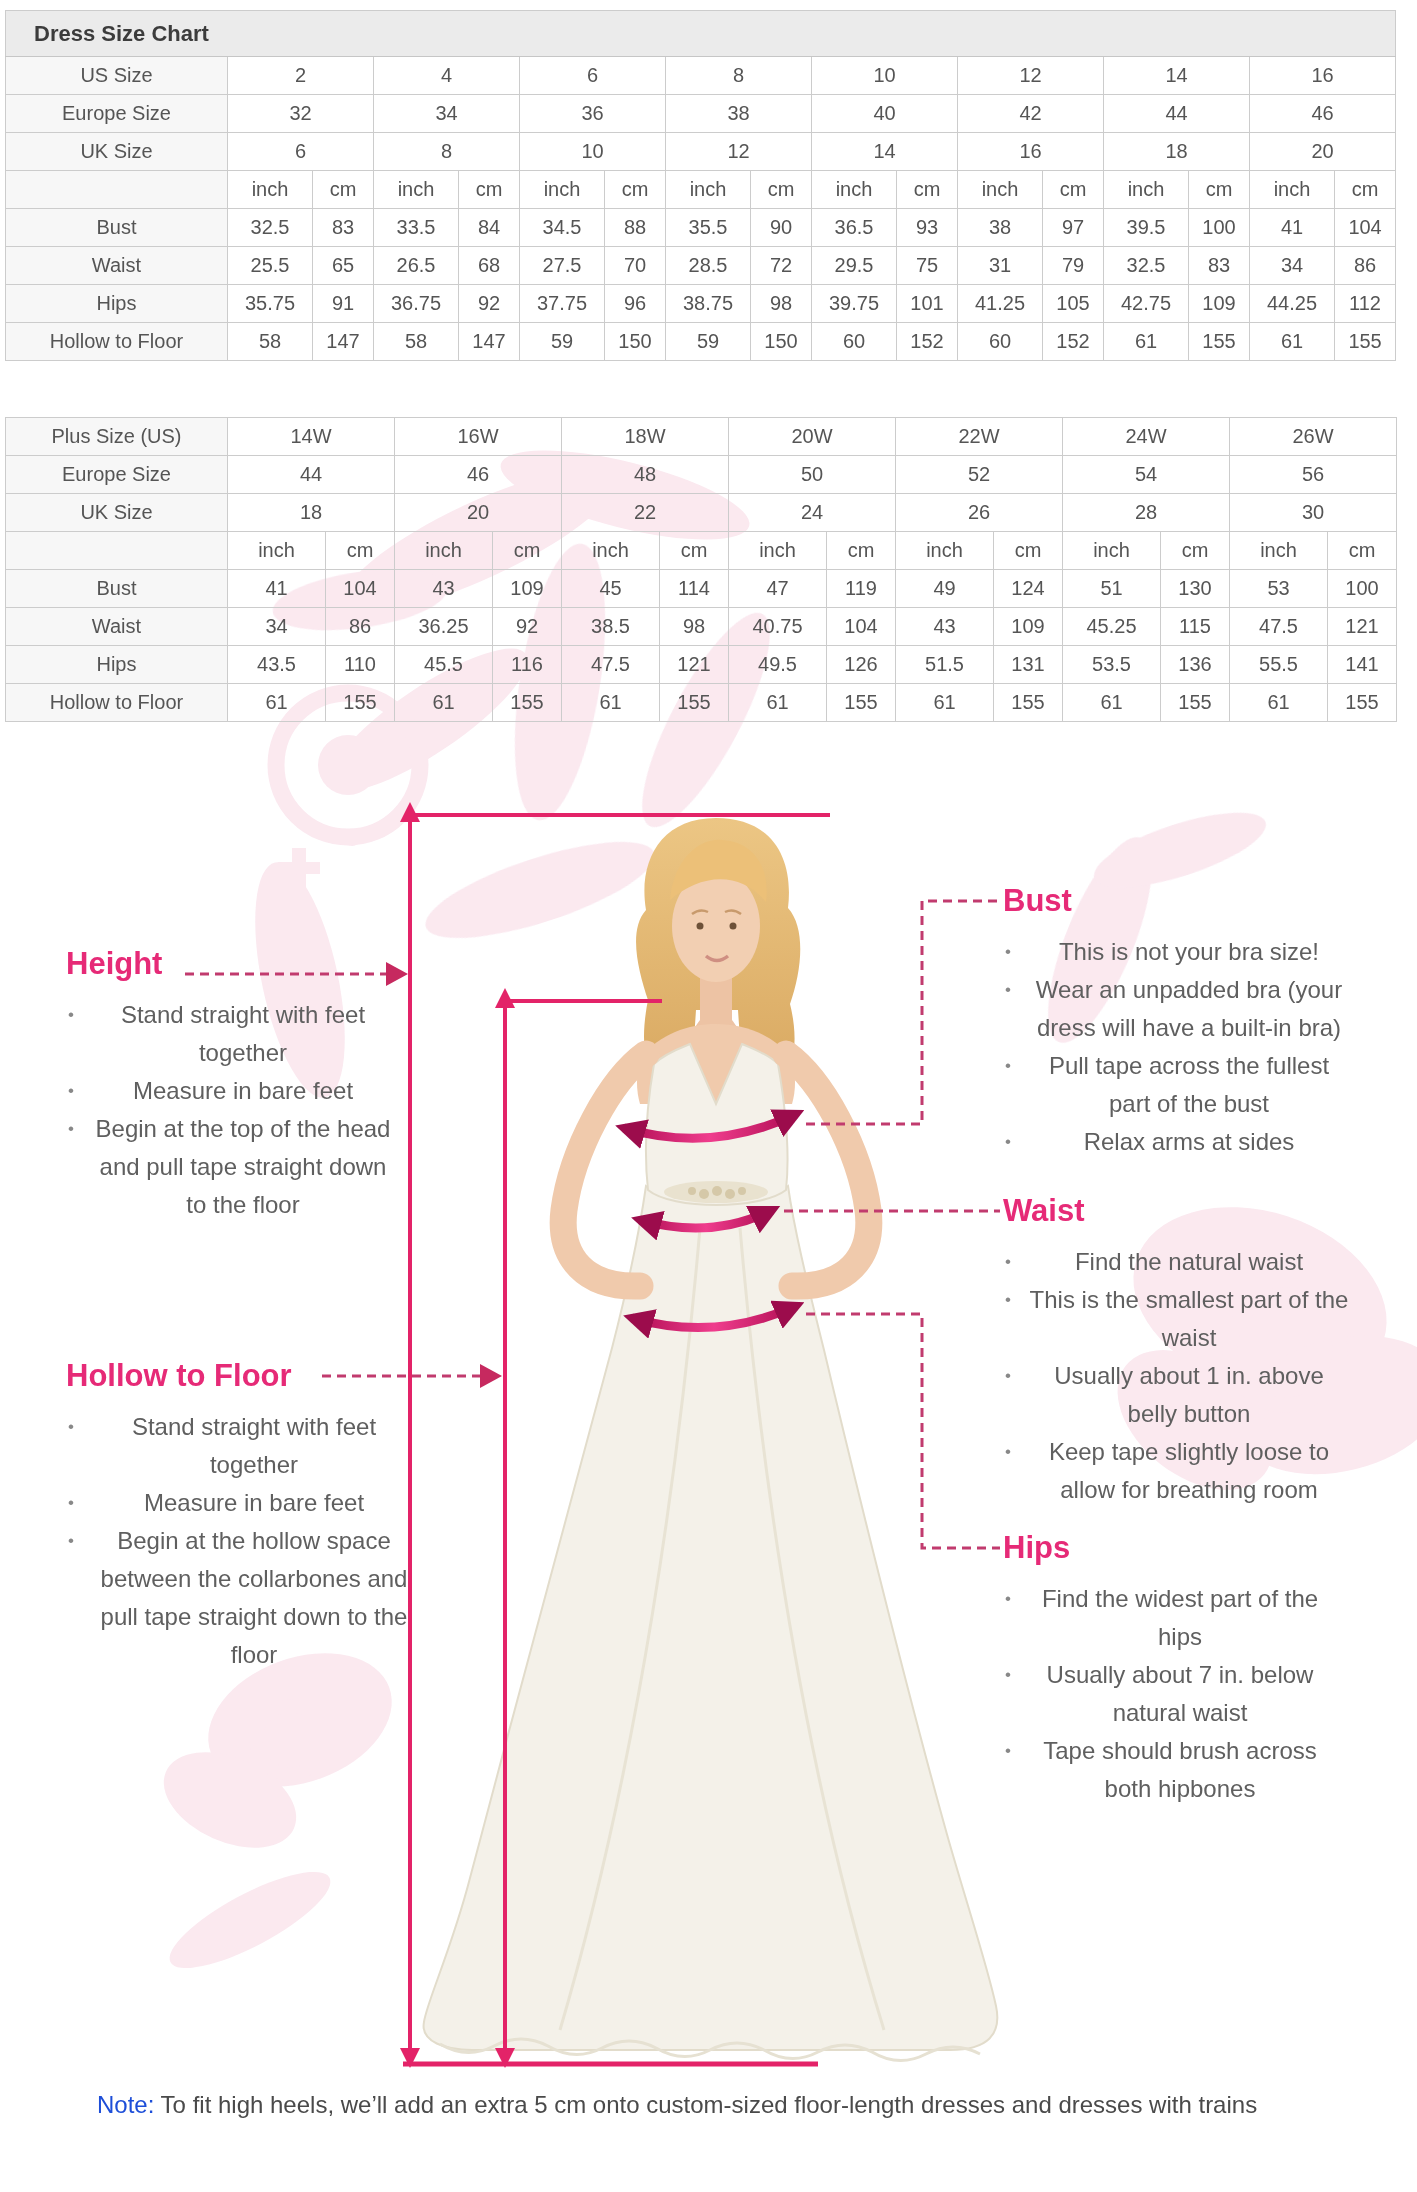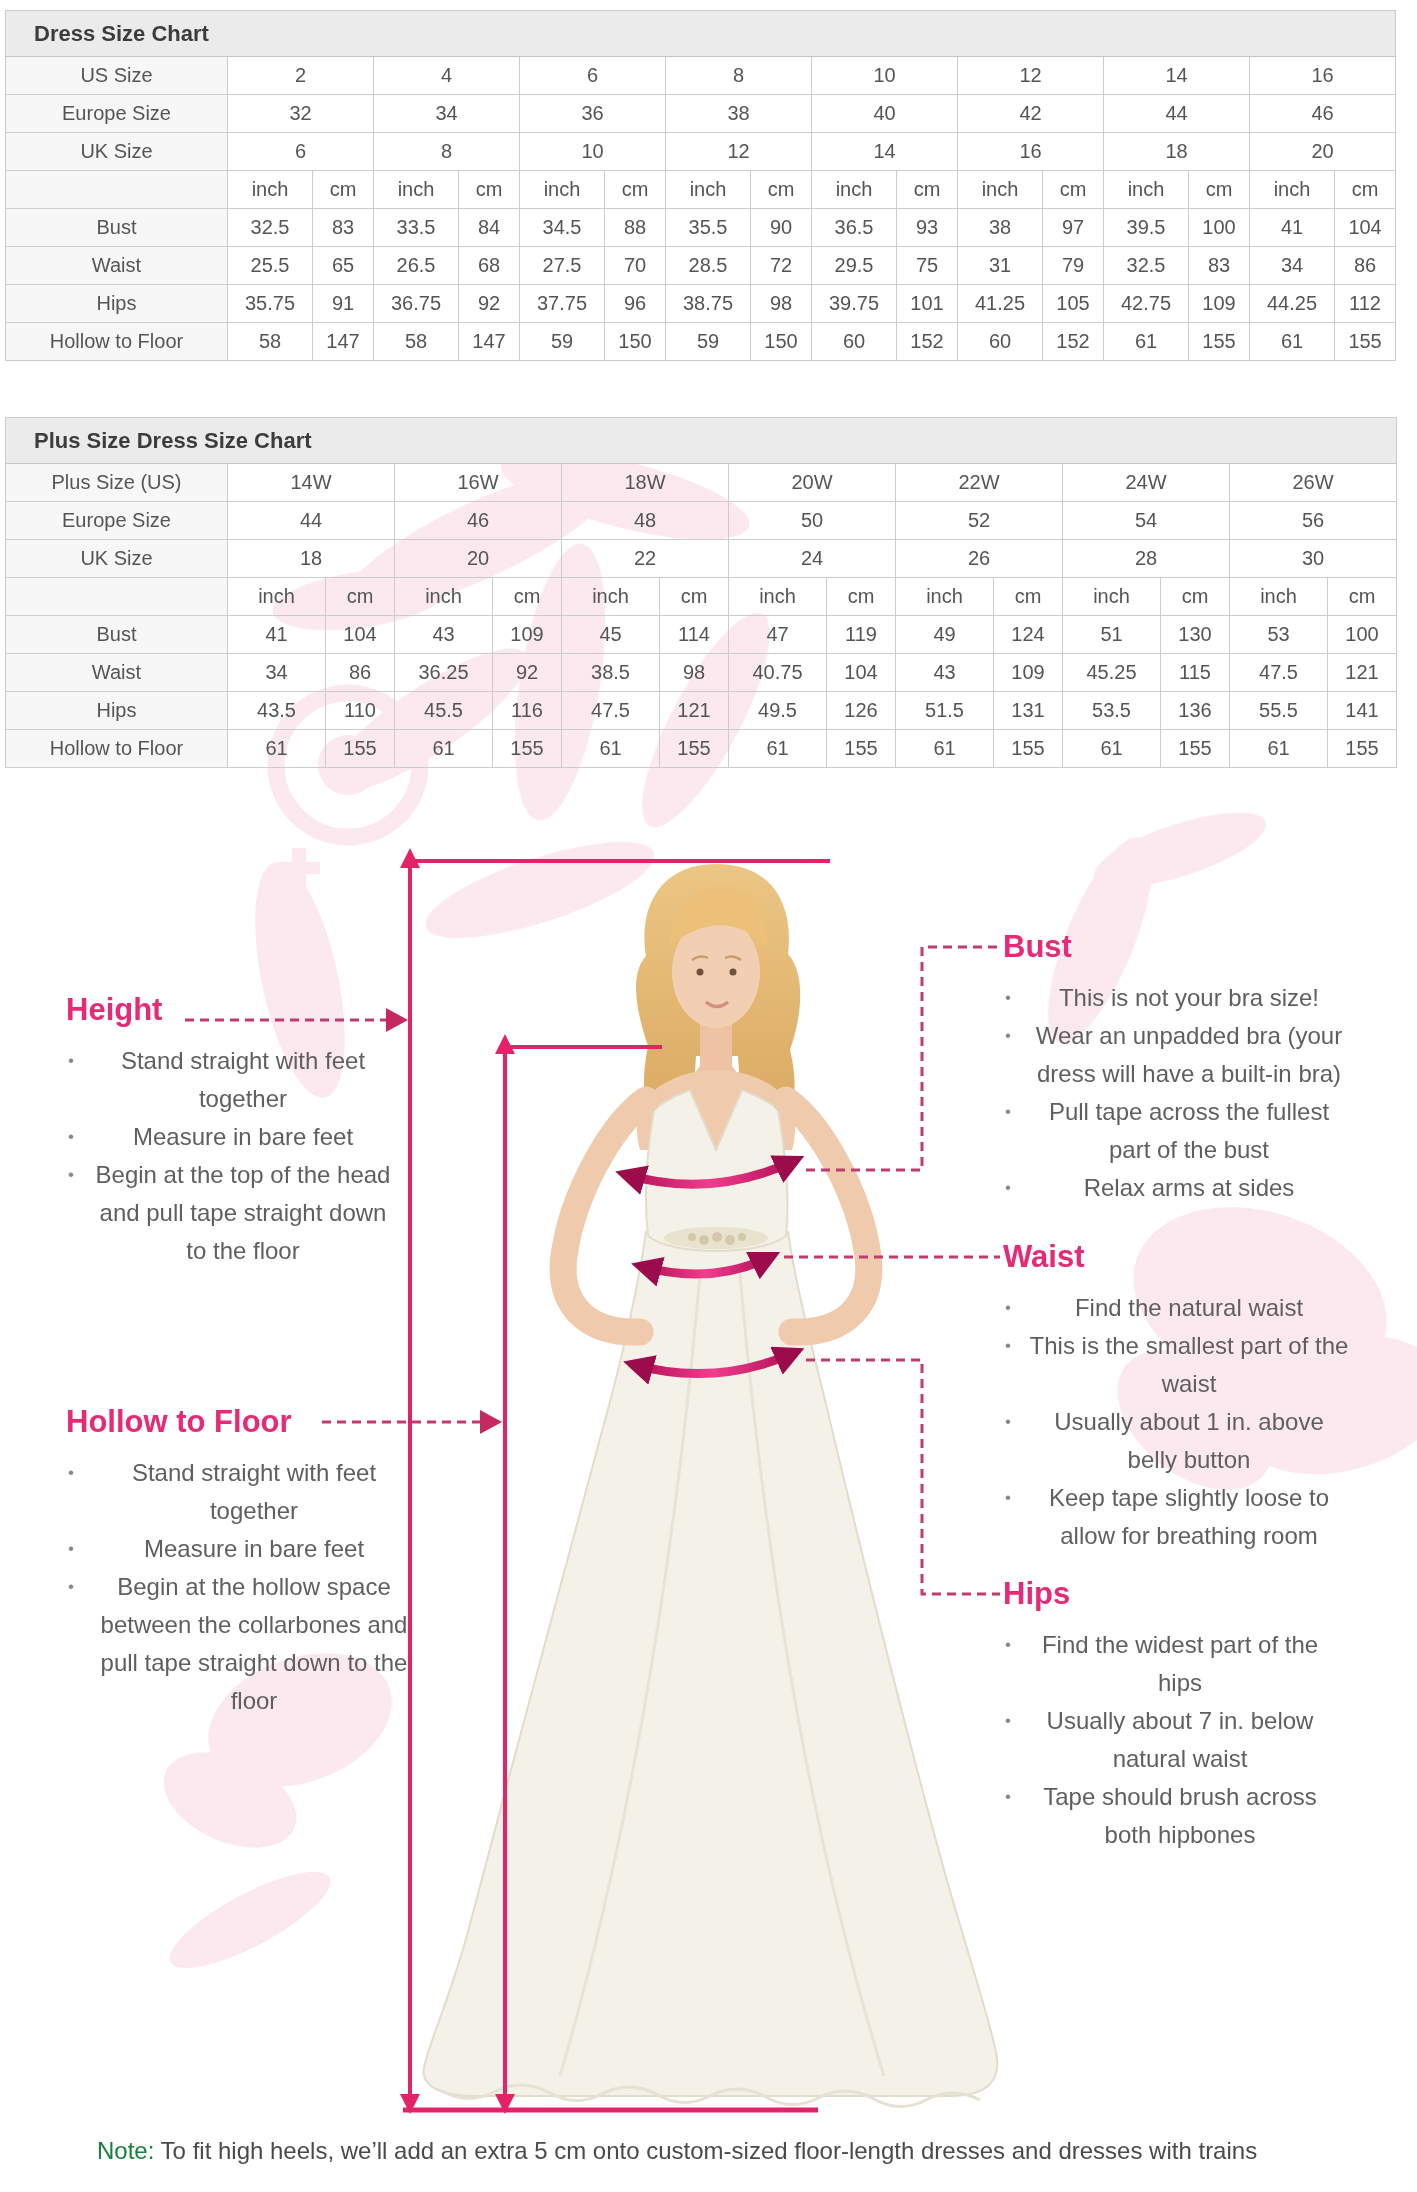--- a/index.html
+++ b/index.html
@@ -38,21 +38,21 @@
   .g-list li{position:relative;padding-left:24px;}
   .g-list li::before{content:"\2022";position:absolute;left:2px;top:0;color:#888888;font-size:17px;line-height:38px;}
   #g-height{left:66px;top:188px;width:330px;}
   #g-hollow{left:66px;top:600px;width:352px;}
   #g-bust{left:1003px;top:125px;width:348px;}
   #g-waist{left:1003px;top:435px;width:348px;}
   #g-hips{left:1003px;top:772px;width:330px;}
 
   
   .note{position:relative;z-index:2;margin:10px 0 0 97px;font-size:24px;color:#4a4a4a;line-height:34px;}
-  .note .note-label{color:#15803d;}
+  .note .note-label{color:#1d4ed8;}
 </style>
 </head>
 <body>
 
 <svg id="watermark" width="1417" height="1700" viewBox="0 0 1417 1700">
   <g fill="#f8dbe6" opacity="0.62">
     <path d="M292,428 h14 v14 h14 v12 h-14 v14 h-14 v-14 h-14 v-12 h14 z"></path>
     <circle cx="352" cy="418" r="8"></circle>
     <ellipse cx="480" cy="120" rx="150" ry="38" transform="rotate(-25 480 120)"></ellipse>
     <ellipse cx="625" cy="75" rx="128" ry="33" transform="rotate(14 625 75)"></ellipse>
@@ -244,23 +244,20 @@
       <col style="width: 98px;">
       <col style="width: 69px;">
       <col style="width: 98px;">
       <col style="width: 69px;">
       <col style="width: 98px;">
       <col style="width: 69px;">
       <col style="width: 98px;">
       <col style="width: 69px;">
     </colgroup>
     <tbody>
-      <tr>
-        <td class="t-title" colspan="15">Plus Size Dress Size Chart</td>
-      </tr>
       <tr>
         <td class="t-label">Plus Size (US)</td>
         <td class="t-size" colspan="2">14W</td>
         <td class="t-size" colspan="2">16W</td>
         <td class="t-size" colspan="2">18W</td>
         <td class="t-size" colspan="2">20W</td>
         <td class="t-size" colspan="2">22W</td>
         <td class="t-size" colspan="2">24W</td>
         <td class="t-size" colspan="2">26W</td>
       </tr>

